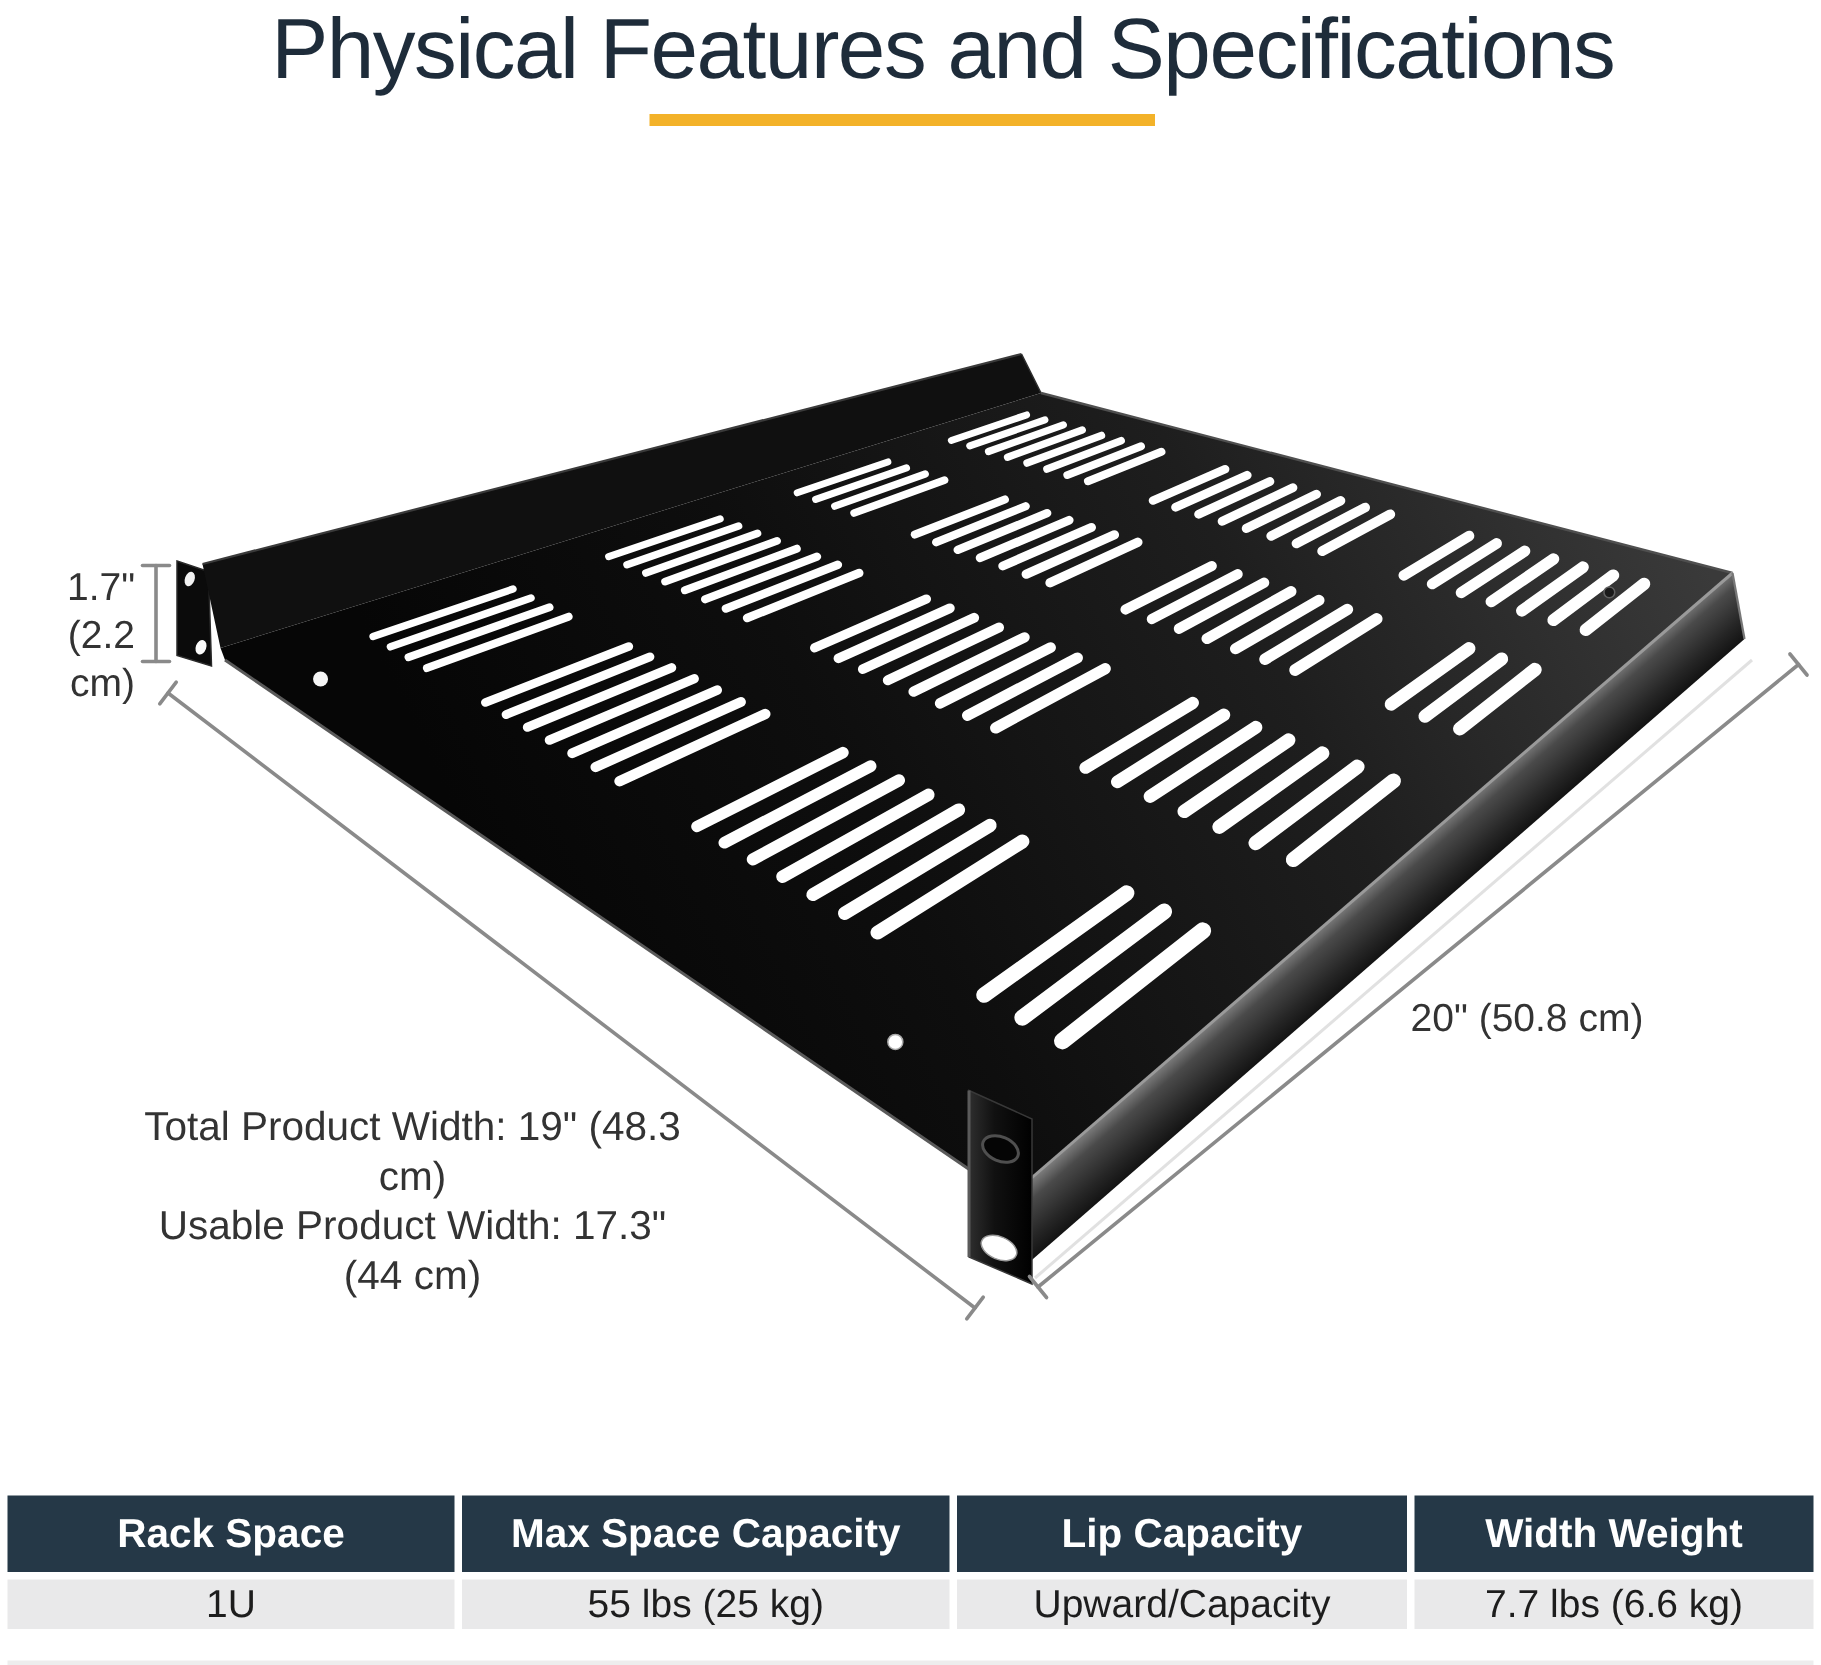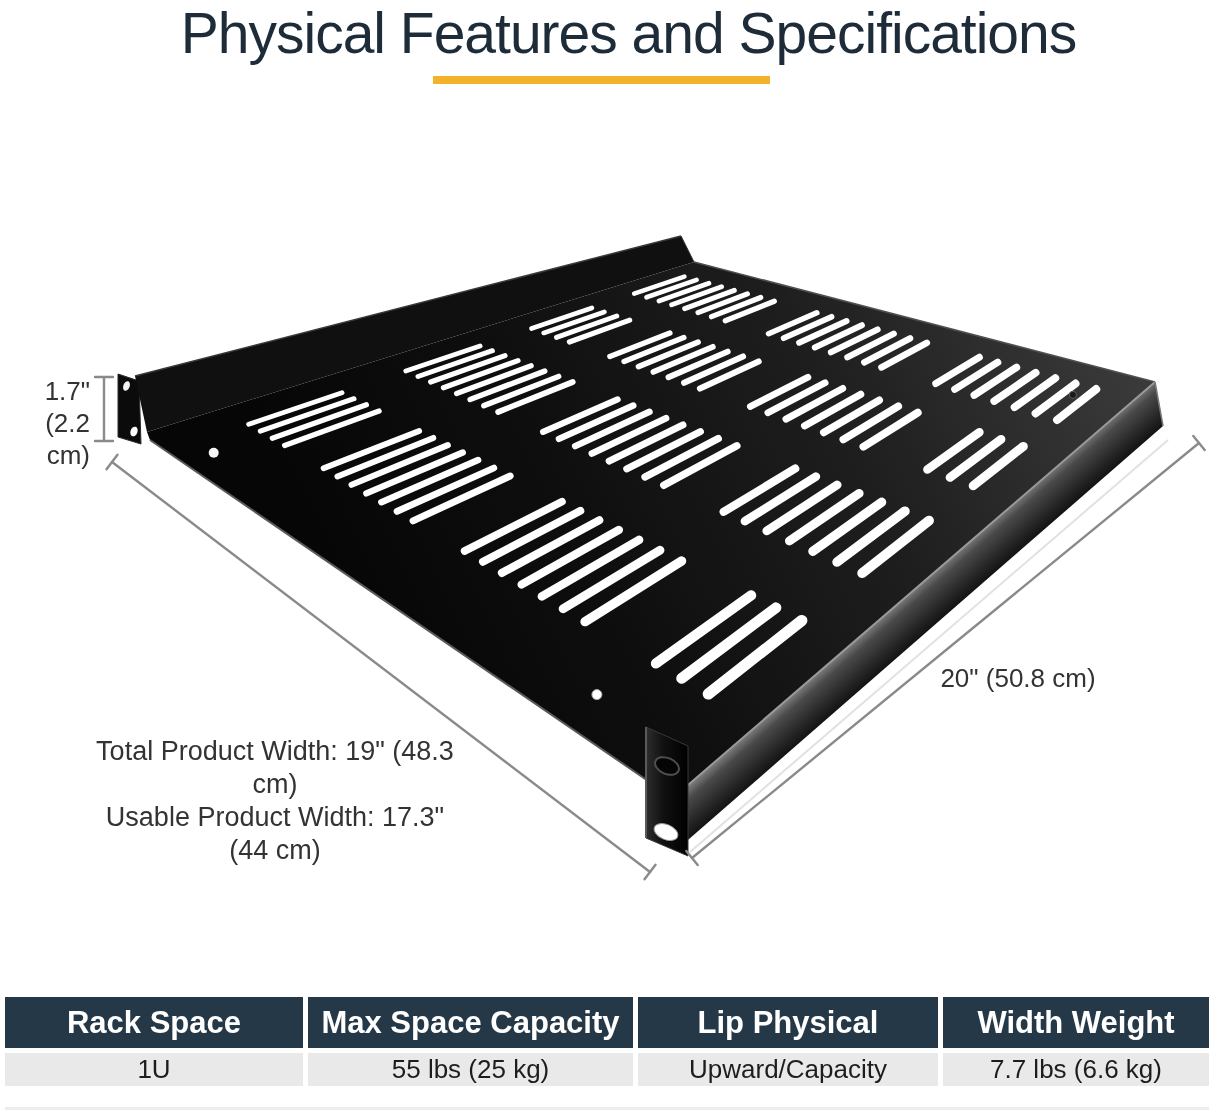--- a/index.html
+++ b/index.html
@@ -15,21 +15,21 @@
   .dim-label{position:absolute;color:#333333;}
   .dim-height{top:375px;left:0;width:90px;text-align:right;font-size:26px;line-height:32px;}
   .dim-width{top:735px;left:88px;width:374px;text-align:center;font-size:27px;line-height:33px;}
   .dim-depth{top:663px;left:916px;width:204px;text-align:center;font-size:26px;}
   
   .diagram-svg{position:absolute;top:0;left:0;}
   
   .spec-table{position:absolute;left:5px;top:997px;width:1204px;display:grid;
               grid-template-columns:298px 325px 300px 1fr;column-gap:5px;row-gap:5px;}
   .spec-header-cell{height:51px;background:#253847;color:#ffffff;font-weight:bold;
-                    font-size:31px;display:flex;align-items:center;justify-content:center;}
+                    font-size:27px;display:flex;align-items:center;justify-content:center;}
   .spec-value-cell{height:33px;background:#E9E9EA;color:#1d1d1d;font-size:26px;
                    display:flex;align-items:center;justify-content:center;}
   .table-bottom-strip{position:absolute;left:5px;top:1107px;width:1204px;height:3px;
                       background:#ededed;}
 </style>
 </head>
 <body>
 
 <div class="canvas">
 
@@ -212,21 +212,21 @@
   </div>
   <div class="dim-label dim-width">
     <div>Total Product Width: 19" (48.3 cm)</div>
     <div>Usable Product Width: 17.3" (44 cm)</div>
   </div>
   <div class="dim-label dim-depth">20" (50.8 cm)</div>
 
   <div class="spec-table">
     <div class="spec-header-cell">Rack Space</div>
     <div class="spec-header-cell">Max Space Capacity</div>
-    <div class="spec-header-cell">Lip Physical</div>
+    <div class="spec-header-cell">Lip Capacity</div>
     <div class="spec-header-cell">Width Weight</div>
     <div class="spec-value-cell">1U</div>
     <div class="spec-value-cell">55 lbs (25 kg)</div>
     <div class="spec-value-cell">Upward/Capacity</div>
     <div class="spec-value-cell">7.7 lbs (6.6 kg)</div>
   </div>
   <div class="table-bottom-strip"></div>
 
 </div>
 

